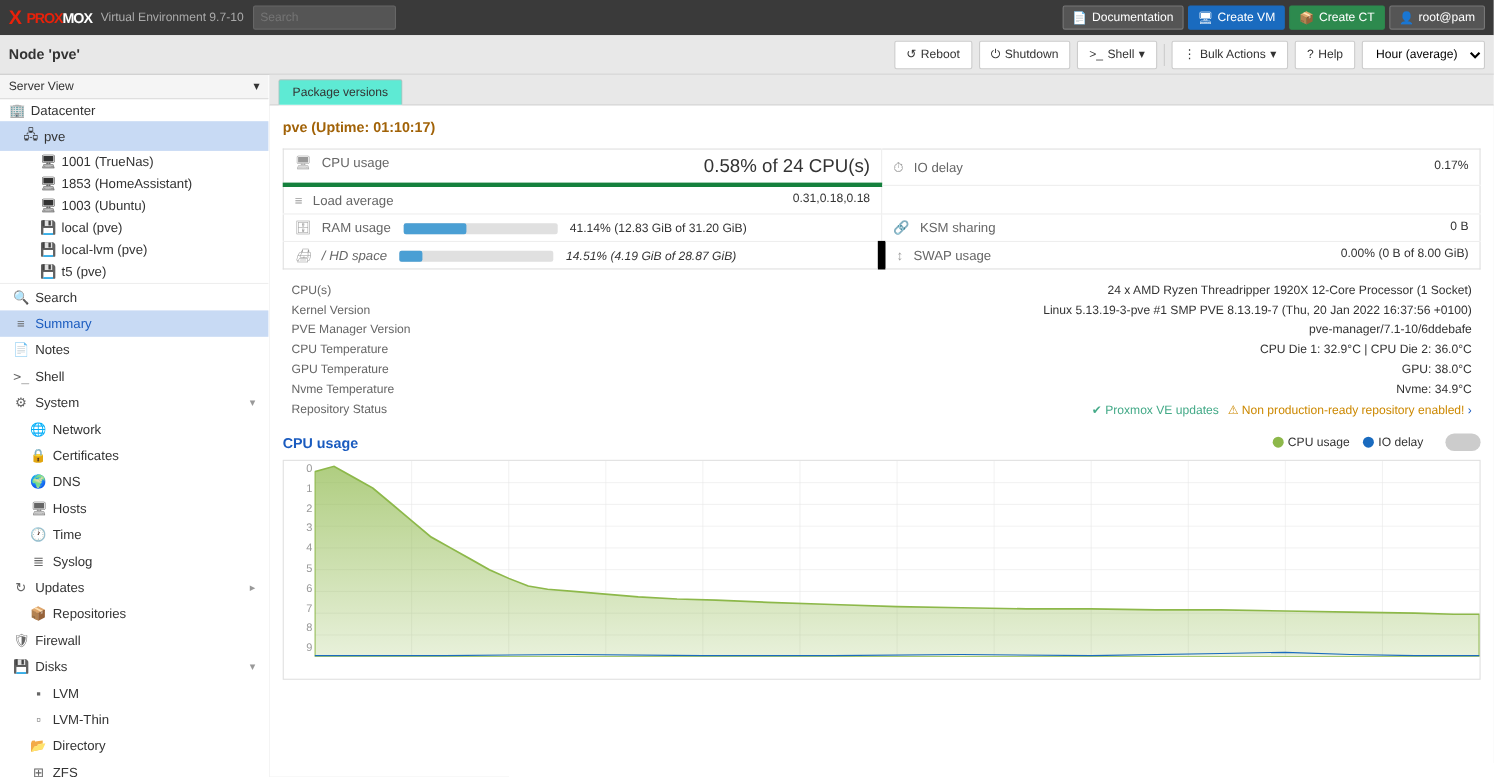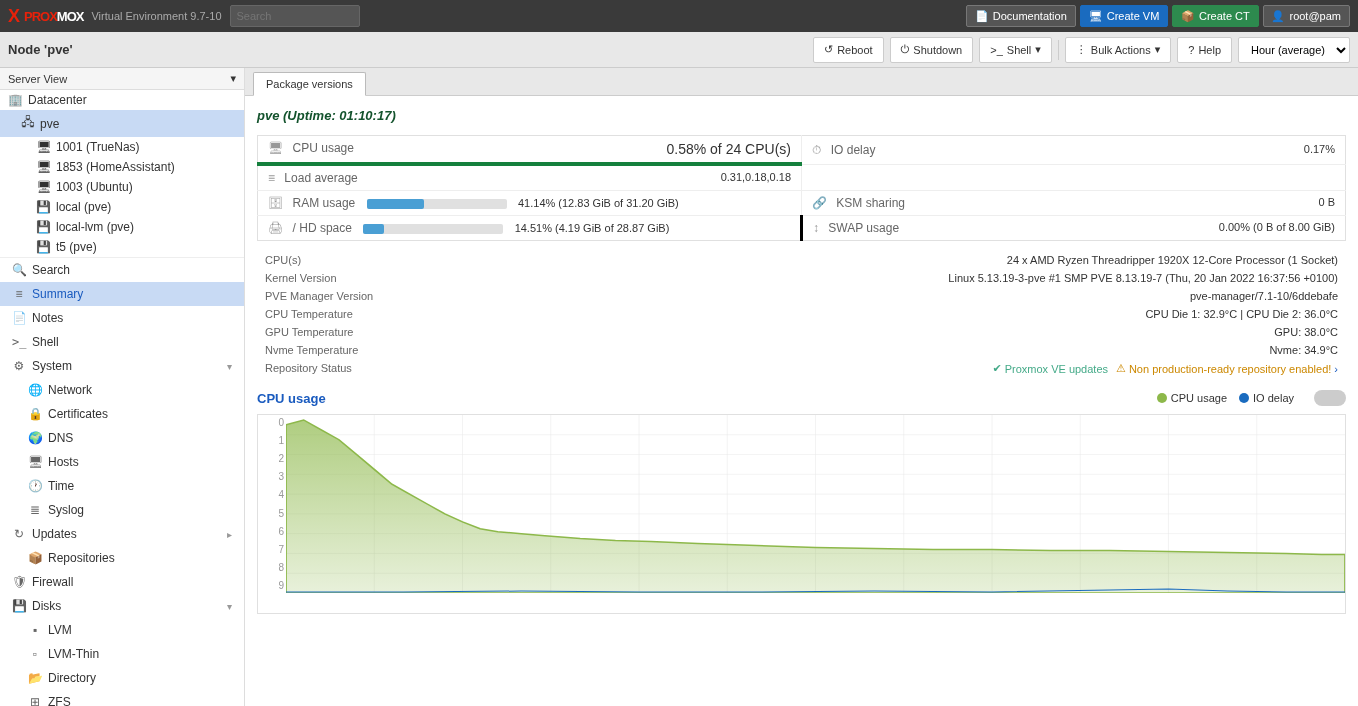--- a/index.html
+++ b/index.html
@@ -62,27 +62,27 @@
 
     
     #content { flex: 1; display: flex; flex-direction: column; overflow: hidden; background: #f9f9f9; }
 
     
     #tab-bar { display: flex; background: #e8e8e8; border-bottom: 1px solid #ccc; padding: 0 8px; padding-top: 4px; gap: 2px; }
     .tab {
       padding: 5px 12px; background: #d0d0d0; border: 1px solid #bbb; border-bottom: none;
       cursor: pointer; font-size: 11px; border-radius: 2px 2px 0 0;
     }
-    .tab.active { background: #ffffff; border-bottom: 1px solid white; margin-bottom: -1px; }
+    .tab.active { background: #5eead4; border-bottom: 1px solid white; margin-bottom: -1px; }
 
     
     #panel { flex: 1; overflow-y: auto; padding: 12px; background: white; }
 
     
-    .node-uptime { color: #14532d; font-size: 13px; font-weight: bold; margin-bottom: 12px; font-style: italic; }
+    .node-uptime { color: #a16207; font-size: 13px; font-weight: bold; margin-bottom: 12px; }
 
     
     .info-table { width: 100%; margin-bottom: 12px; border-collapse: collapse; }
     .info-table td { padding: 3px 8px; font-size: 11px; vertical-align: top; }
     .info-table td:first-child { color: #666; white-space: nowrap; width: 140px; }
     .info-table td:last-child { text-align: right; color: #333; }
 
     
     .chart-header { display: flex; align-items: center; margin-bottom: 8px; }
     .chart-title { color: #1a5bbf; font-size: 13px; font-weight: bold; }
@@ -299,21 +299,21 @@
     <div id="panel">
 
       <div class="node-uptime">pve (Uptime: 01:10:17)</div>
 
       <table style="width:100%;border-collapse:collapse;border:1px solid #e0e0e0;margin-bottom:10px;">
         <tbody>
           <tr>
             <td style="padding:5px 10px;border-bottom:4px solid #15803d;border-right:1px solid #eee;width:50%;">
               <span style="color:#999;margin-right:6px;">🖥</span>
               <span style="color:#666;">CPU usage</span>
-              <span style="float:right;font-size:14px;">0.58% of 24 CPU(s)</span>
+              <span style="float:right;font-size:17px;">0.58% of 24 CPU(s)</span>
             </td>
             <td style="padding:5px 10px;border-bottom:1px solid #eee;width:50%;">
               <span style="color:#999;margin-right:6px;">⏱</span>
               <span style="color:#666;">IO delay</span>
               <span style="float:right;font-size:11px;">0.17%</span>
             </td>
           </tr>
           <tr>
             <td style="padding:5px 10px;border-bottom:1px solid #eee;border-right:1px solid #eee;">
               <span style="color:#999;margin-right:6px;">≡</span>
@@ -331,21 +331,21 @@
               </div>
               <span style="font-size:11px;">41.14% (12.83 GiB of 31.20 GiB)</span>
             </td>
             <td style="padding:5px 10px;border-bottom:1px solid #eee;">
               <span style="color:#999;margin-right:6px;">🔗</span>
               <span style="color:#666;">KSM sharing</span>
               <span style="float:right;font-size:11px;">0 B</span>
             </td>
           </tr>
           <tr>
-            <td style="padding:5px 10px;border-right:3px solid #000000;">
+            <td style="padding:5px 10px;border-right:7px solid #000000;font-style:italic;">
               <span style="color:#999;margin-right:6px;">🖨</span>
               <span style="color:#666;">/ HD space</span>
               <div style="display:inline-block;vertical-align:middle;width:140px;height:10px;background:#e0e0e0;border-radius:2px;margin:0 8px;">
                 <div style="height:100%;width:14.51%;background:#4a9fd4;border-radius:2px;"></div>
               </div>
               <span style="font-size:11px;">14.51% (4.19 GiB of 28.87 GiB)</span>
             </td>
             <td style="padding:5px 10px;">
               <span style="color:#999;margin-right:6px;">↕</span>
               <span style="color:#666;">SWAP usage</span>

